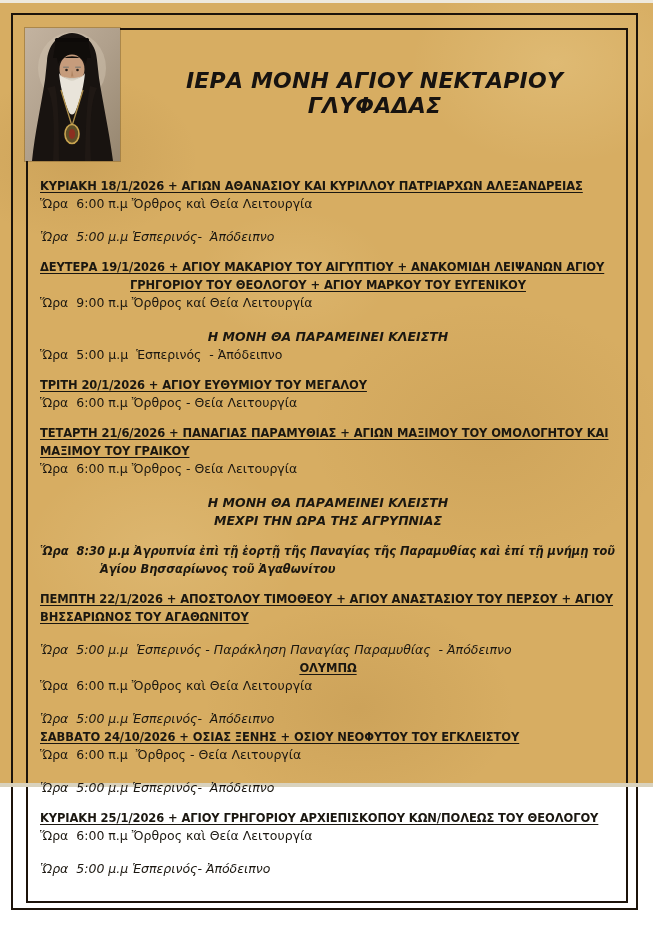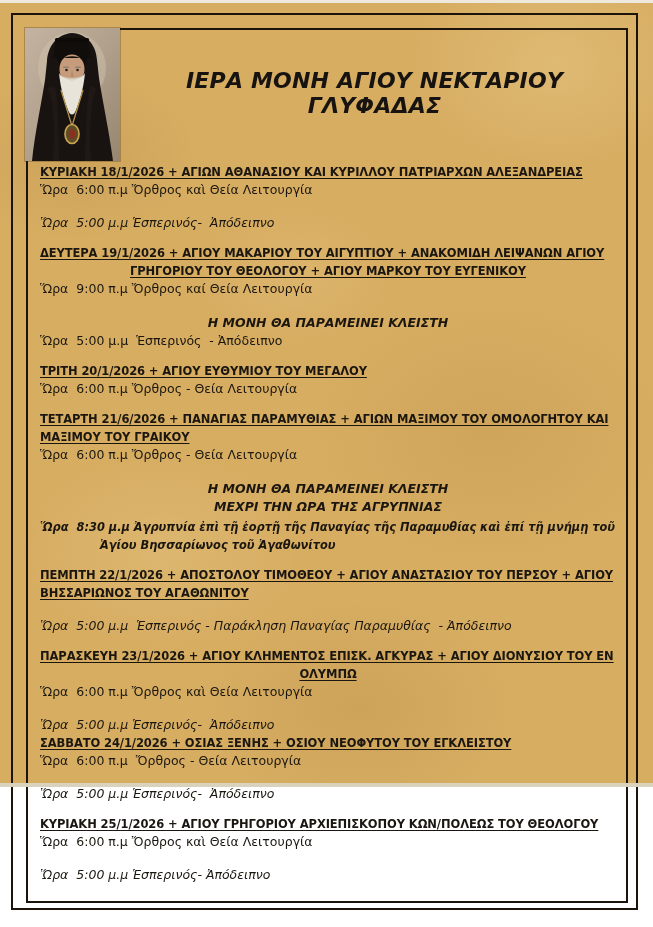--- a/index.html
+++ b/index.html
@@ -32,28 +32,28 @@
   .title{position:absolute;left:128px;right:32px;top:68px;z-index:2;
       text-align:center;font-size:22px;font-weight:bold;font-style:italic;
       letter-spacing:.2px;color:#171310;}
 
   .content{position:absolute;left:40px;top:163px;width:576px;z-index:2;}
   .line{margin:0;line-height:18px;font-size:12.5px;white-space:pre;color:#1b1710;}
   .day-header,.day-header-tight,.day-header-center,.day-header-left{
       font-weight:bold;font-size:11.5px;letter-spacing:-.1px;
       text-decoration:underline;text-underline-offset:2px;}
   .day-header{margin-top:12px;}
-  .day-header:first-child{margin-top:0;}
+  .day-header:first-child{margin-top:14px;}
   .day-header-tight{margin-top:0;}
   .day-header-center{text-align:center;}
   .service{}
   .service-gap{margin-top:15px;font-style:italic;}
   .closed{margin-top:16px;font-weight:bold;font-style:italic;text-align:center;font-size:12.5px;}
   .closed-tight{font-weight:bold;font-style:italic;text-align:center;font-size:12.5px;}
-  .vigil{margin-top:2px;font-weight:bold;font-style:italic;font-size:11.4px;}
+  .vigil{margin-top:12px;font-weight:bold;font-style:italic;font-size:11.4px;}
   .vigil-indent{font-weight:bold;font-style:italic;font-size:11.4px;padding-left:60px;}
 </style>
 </head>
 <body>
 
 <div class="page">
 
   <div class="outer-frame"></div>
   <div class="inner-frame"></div>
 
@@ -114,25 +114,24 @@
       <p class="line day-header">ΤΕΤΑΡΤΗ 21/6/2026 + ΠΑΝΑΓΙΑΣ ΠΑΡΑΜΥΘΙΑΣ + ΑΓΙΩΝ ΜΑΞΙΜΟΥ ΤΟΥ ΟΜΟΛΟΓΗΤΟΥ ΚΑΙ</p>
       <p class="line day-header-left">ΜΑΞΙΜΟΥ ΤΟΥ ΓΡΑΙΚΟΥ</p>
       <p class="line service">Ὥρα  6:00 π.μ Ὄρθρος - Θεία Λειτουργία</p>
       <p class="line closed">Η ΜΟΝΗ ΘΑ ΠΑΡΑΜΕΙΝΕΙ ΚΛΕΙΣΤΗ</p>
       <p class="line closed-tight">ΜΕΧΡΙ ΤΗΝ ΩΡΑ ΤΗΣ ΑΓΡΥΠΝΙΑΣ</p>
       <p class="line vigil">Ὥρα  8:30 μ.μ Ἀγρυπνία ἐπὶ τῇ ἑορτῇ τῆς Παναγίας τῆς Παραμυθίας καὶ ἐπί τῇ μνήμῃ τοῦ</p>
       <p class="line vigil-indent">Ἁγίου Βησσαρίωνος τοῦ Ἀγαθωνίτου</p>
       <p class="line day-header">ΠΕΜΠΤΗ 22/1/2026 + ΑΠΟΣΤΟΛΟΥ ΤΙΜΟΘΕΟΥ + ΑΓΙΟΥ ΑΝΑΣΤΑΣΙΟΥ ΤΟΥ ΠΕΡΣΟΥ + ΑΓΙΟΥ</p>
       <p class="line day-header-left">ΒΗΣΣΑΡΙΩΝΟΣ ΤΟΥ ΑΓΑΘΩΝΙΤΟΥ</p>
       <p class="line service-gap">Ὥρα  5:00 μ.μ  Ἑσπερινός - Παράκληση Παναγίας Παραμυθίας  - Ἀπόδειπνο</p>
-      <p class="line day-header">ΠΑΡΑΣΚΕΥΗ 23/1/2026 + ΑΓΙΟΥ ΚΛΗΜΕΝΤΟΣ ΕΠΙΣΚ. ΑΓΚΥΡΑΣ + ΑΓΙΟΥ ΔΙΟΝΥΣΙΟΥ ΤΟΥ ΕΝ</p>
       <p class="line day-header-center">ΟΛΥΜΠΩ</p>
       <p class="line service">Ὥρα  6:00 π.μ Ὄρθρος καὶ Θεία Λειτουργία</p>
       <p class="line service-gap">Ὥρα  5:00 μ.μ Ἑσπερινός-  Ἀπόδειπνο</p>
-      <p class="line day-header-tight">ΣΑΒΒΑΤΟ 24/1/2026 + ΟΣΙΑΣ ΞΕΝΗΣ + ΟΣΙΟΥ ΝΕΟΦΥΤΟΥ ΤΟΥ ΕΓΚΛΕΙΣΤΟΥ</p>
+      <p class="line day-header-tight">ΣΑΒΒΑΤΟ 24/10/2026 + ΟΣΙΑΣ ΞΕΝΗΣ + ΟΣΙΟΥ ΝΕΟΦΥΤΟΥ ΤΟΥ ΕΓΚΛΕΙΣΤΟΥ</p>
       <p class="line service">Ὥρα  6:00 π.μ  Ὄρθρος - Θεία Λειτουργία</p>
       <p class="line service-gap">Ὥρα  5:00 μ.μ Ἑσπερινός-  Ἀπόδειπνο</p>
       <p class="line day-header">ΚΥΡΙΑΚΗ 25/1/2026 + ΑΓΙΟΥ ΓΡΗΓΟΡΙΟΥ ΑΡΧΙΕΠΙΣΚΟΠΟΥ ΚΩΝ/ΠΟΛΕΩΣ ΤΟΥ ΘΕΟΛΟΓΟΥ</p>
       <p class="line service">Ὥρα  6:00 π.μ Ὄρθρος καὶ Θεία Λειτουργία</p>
       <p class="line service-gap">Ὥρα  5:00 μ.μ Ἑσπερινός- Ἀπόδειπνο</p>
     </div>
 
 </div>
 
 </body></html>

